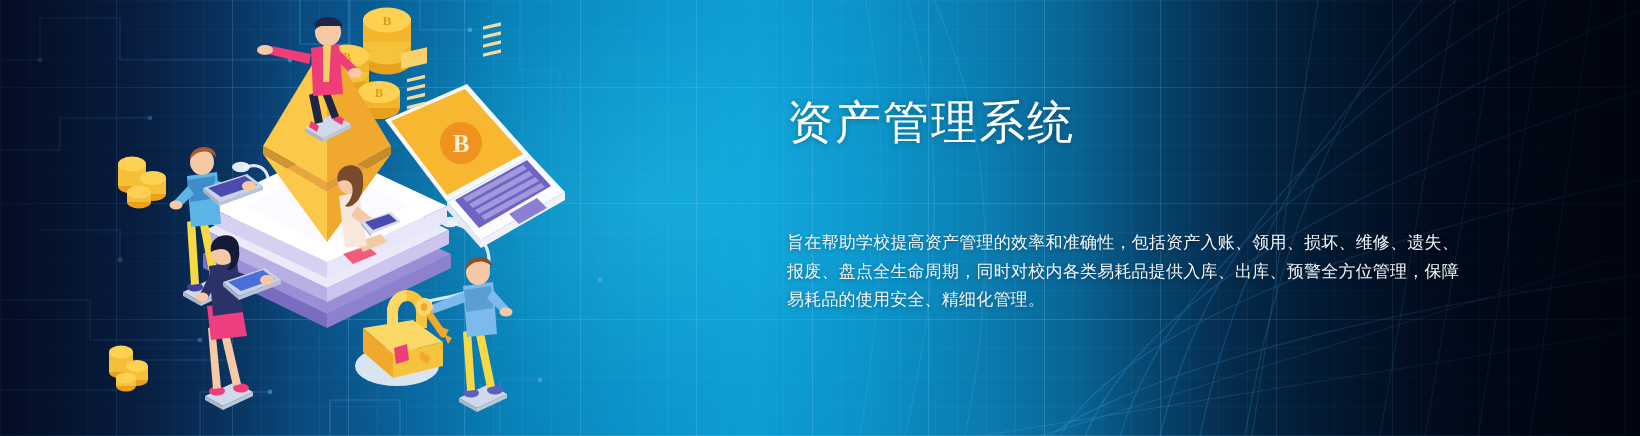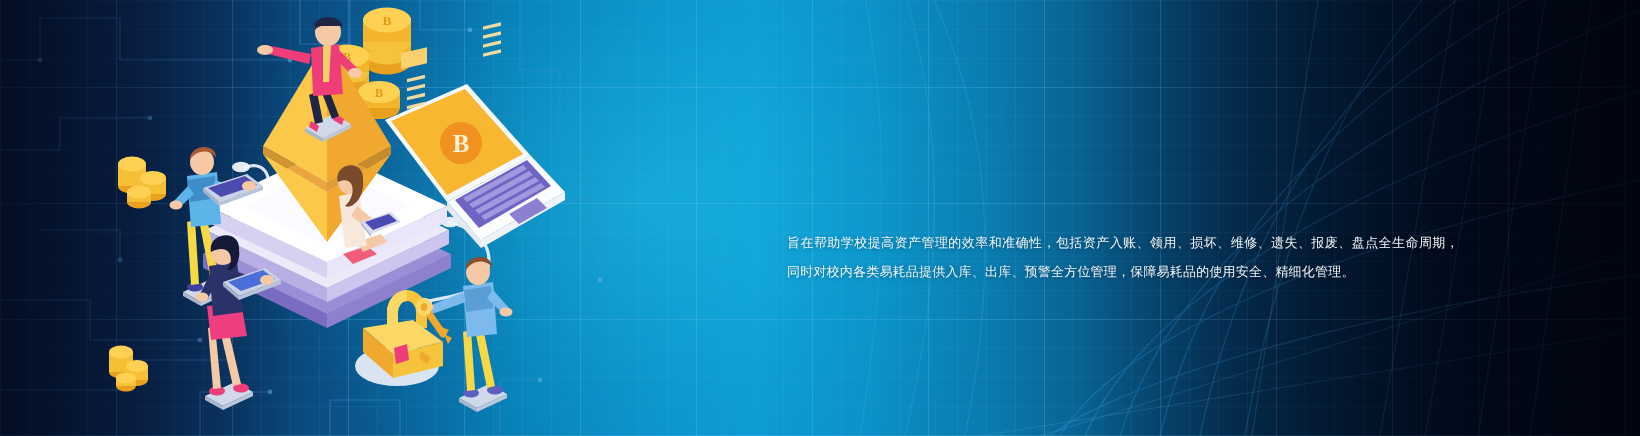--- a/index.html
+++ b/index.html
@@ -79,21 +79,21 @@
     letter-spacing:2px;
     color:#ffffff;
     font-weight:400;
     text-shadow:0 1px 6px rgba(0,0,0,0.30);
     white-space:nowrap;
   }
   .desc{
     position:absolute;
     top:229px; left:0;
     width:672px;
-    font-size:13px;
+    font-size:17px;
     line-height:28.5px;
     color:#f2f7fb;
     letter-spacing:0.2px;
     text-align:justify;
     text-shadow:0 1px 4px rgba(0,0,0,0.35);
   }
 
   
   .illo{
     position:absolute;
@@ -412,16 +412,17 @@
         <path d="M330,312 L348,338" stroke="#f0a82e" stroke-width="7" fill="none" stroke-linecap="round"></path>
         <ellipse cx="329" cy="311" rx="8" ry="9" fill="#fbd766"></ellipse>
         <ellipse cx="329" cy="311" rx="3.4" ry="4" fill="#f0a82e"></ellipse>
         <path d="M344,330 L354,334 L350,340 Z" fill="#f0a82e"></path>
         <path d="M349,338 L357,342 L353,348 Z" fill="#f0a82e"></path>
       </g>
     </g>
   </svg>
 
   <div class="content">
+    <h1 class="title">资产管理系统</h1>
     <p class="desc">旨在帮助学校提高资产管理的效率和准确性，包括资产入账、领用、损坏、维修、遗失、报废、盘点全生命周期，同时对校内各类易耗品提供入库、出库、预警全方位管理，保障易耗品的使用安全、精细化管理。</p>
   </div>
 
 </div>
 
 </body></html>

